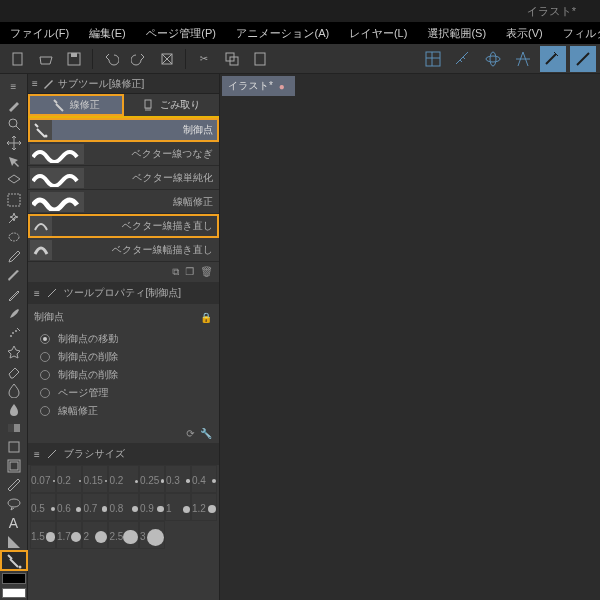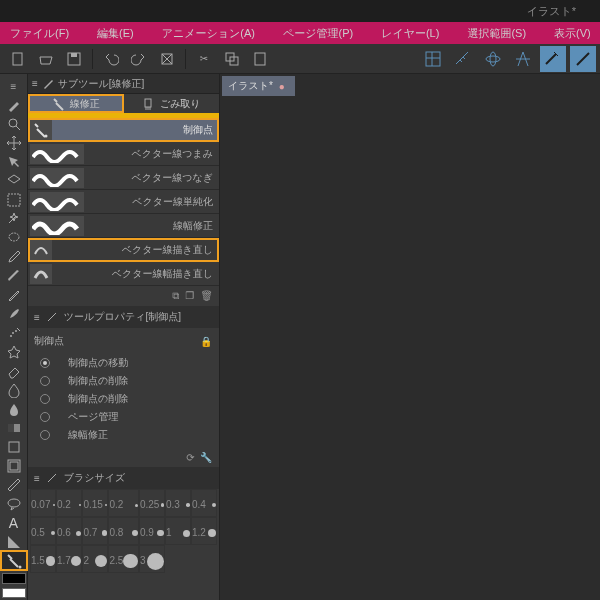--- a/index.html
+++ b/index.html
@@ -17,27 +17,27 @@
     background: #1e1e1e;
     display: flex;
     justify-content: flex-end;
     align-items: center;
     padding: 0 24px;
     font-size: 11px;
     color: #888;
   }
   .menubar {
     height: 22px;
-    background: #be185d;
+    background: #000000;
     display: flex;
     align-items: center;
     padding: 0 4px;
     font-size: 11px;
     color: #ccc;
-    gap: 16px;
+    gap: 8px;
   }
   .menubar span { padding: 2px 6px; white-space: nowrap; }
   .toolbar {
     height: 30px;
     background: #333;
     border-bottom: 1px solid #222;
     display: flex;
     align-items: center;
     padding: 0 6px;
     gap: 4px;
@@ -123,21 +123,21 @@
     height: 20px;
     background: #2f2f2f;
     border-bottom: 1px solid #222;
     padding: 0 4px;
     font-size: 10px;
     gap: 4px;
   }
   .subtool-tabs {
     display: flex;
     height: 24px;
-    border-bottom: 5px solid #eab308;
+    border-bottom: 2px solid #eab308;
   }
   .subtool-tabs .stab {
     flex: 1;
     display: flex;
     align-items: center;
     justify-content: center;
     gap: 4px;
     font-size: 10px;
     color: #ccc;
   }
@@ -187,21 +187,21 @@
     display: flex;
     justify-content: flex-end;
     gap: 6px;
     padding: 4px 6px;
     color: #999;
   }
 
   .property-head { background: #2f2f2f; padding: 4px 6px; font-size: 10px; display: flex; align-items: center; gap: 6px; }
   .property-body { padding: 4px 6px; }
   .property-body .topline { display: flex; justify-content: space-between; align-items: center; height: 18px; margin-bottom: 4px; }
-  .radio-list .r { display: flex; align-items: center; height: 18px; gap: 18px; font-size: 10px; padding-left: 6px; }
+  .radio-list .r { display: flex; align-items: center; height: 18px; gap: 8px; font-size: 10px; padding-left: 6px; }
   .radio-list .r .dot {
     width: 10px; height: 10px; border-radius: 50%;
     border: 1px solid #888;
     display: inline-block;
   }
   .radio-list .r .dot.filled::after {
     content: ""; display: block; width: 4px; height: 4px; border-radius: 50%; background: #ccc; margin: 2px;
   }
   .property-foot { display: flex; justify-content: flex-end; gap: 6px; padding: 4px 6px; color: #999; }
 
@@ -252,22 +252,22 @@
 </head>
 <body>
 
 <div class="titlebar">
   <span>イラスト*</span>
 </div>
 
 <div class="menubar">
   <span>ファイル(F)</span>
   <span>編集(E)</span>
+  <span>ページ管理(P)</span>
   <span>アニメーション(A)</span>
-  <span>ページ管理(P)</span>
   <span>レイヤー(L)</span>
   <span>選択範囲(S)</span>
   <span>表示(V)</span>
   <span>フィルター(I)</span>
   <span>ウィンドウ(W)</span>
 </div>
 
 <div class="toolbar">
   <div class="icon-btn">
       <svg width="16" height="16">
@@ -525,36 +525,28 @@
             </svg>
           </div>
         <span class="lbl">制御点</span>
       </div>
       <div class="row">
         <div class="thumb">
             <svg viewBox="0 0 50 18">
               <path d="M1 12 Q8 2 15 12 T30 12 T45 12" stroke="#fff" stroke-width="4" fill="none"></path>
             </svg>
           </div>
-        <span class="lbl">ベクター線つまみ</span>
+        <span class="lbl">ベクター線つなぎ</span>
       </div>
       <div class="row">
         <div class="thumb">
             <svg viewBox="0 0 50 18">
               <path d="M1 12 Q8 2 15 12 T30 12 T45 12" stroke="#fff" stroke-width="4" fill="none"></path>
             </svg>
           </div>
-        <span class="lbl">ベクター線つなぎ</span>
-      </div>
-      <div class="row">
-        <div class="thumb">
-            <svg viewBox="0 0 50 18">
-              <path d="M1 12 Q8 2 15 12 T30 12 T45 12" stroke="#fff" stroke-width="4" fill="none"></path>
-            </svg>
-          </div>
         <span class="lbl">ベクター線単純化</span>
       </div>
       <div class="row">
         <div class="thumb">
             <svg viewBox="0 0 50 18">
               <path d="M1 12 Q8 2 15 12 T30 12 T45 12" stroke="#fff" stroke-width="5" fill="none"></path>
             </svg>
           </div>
         <span class="lbl">線幅修正</span>
       </div>

